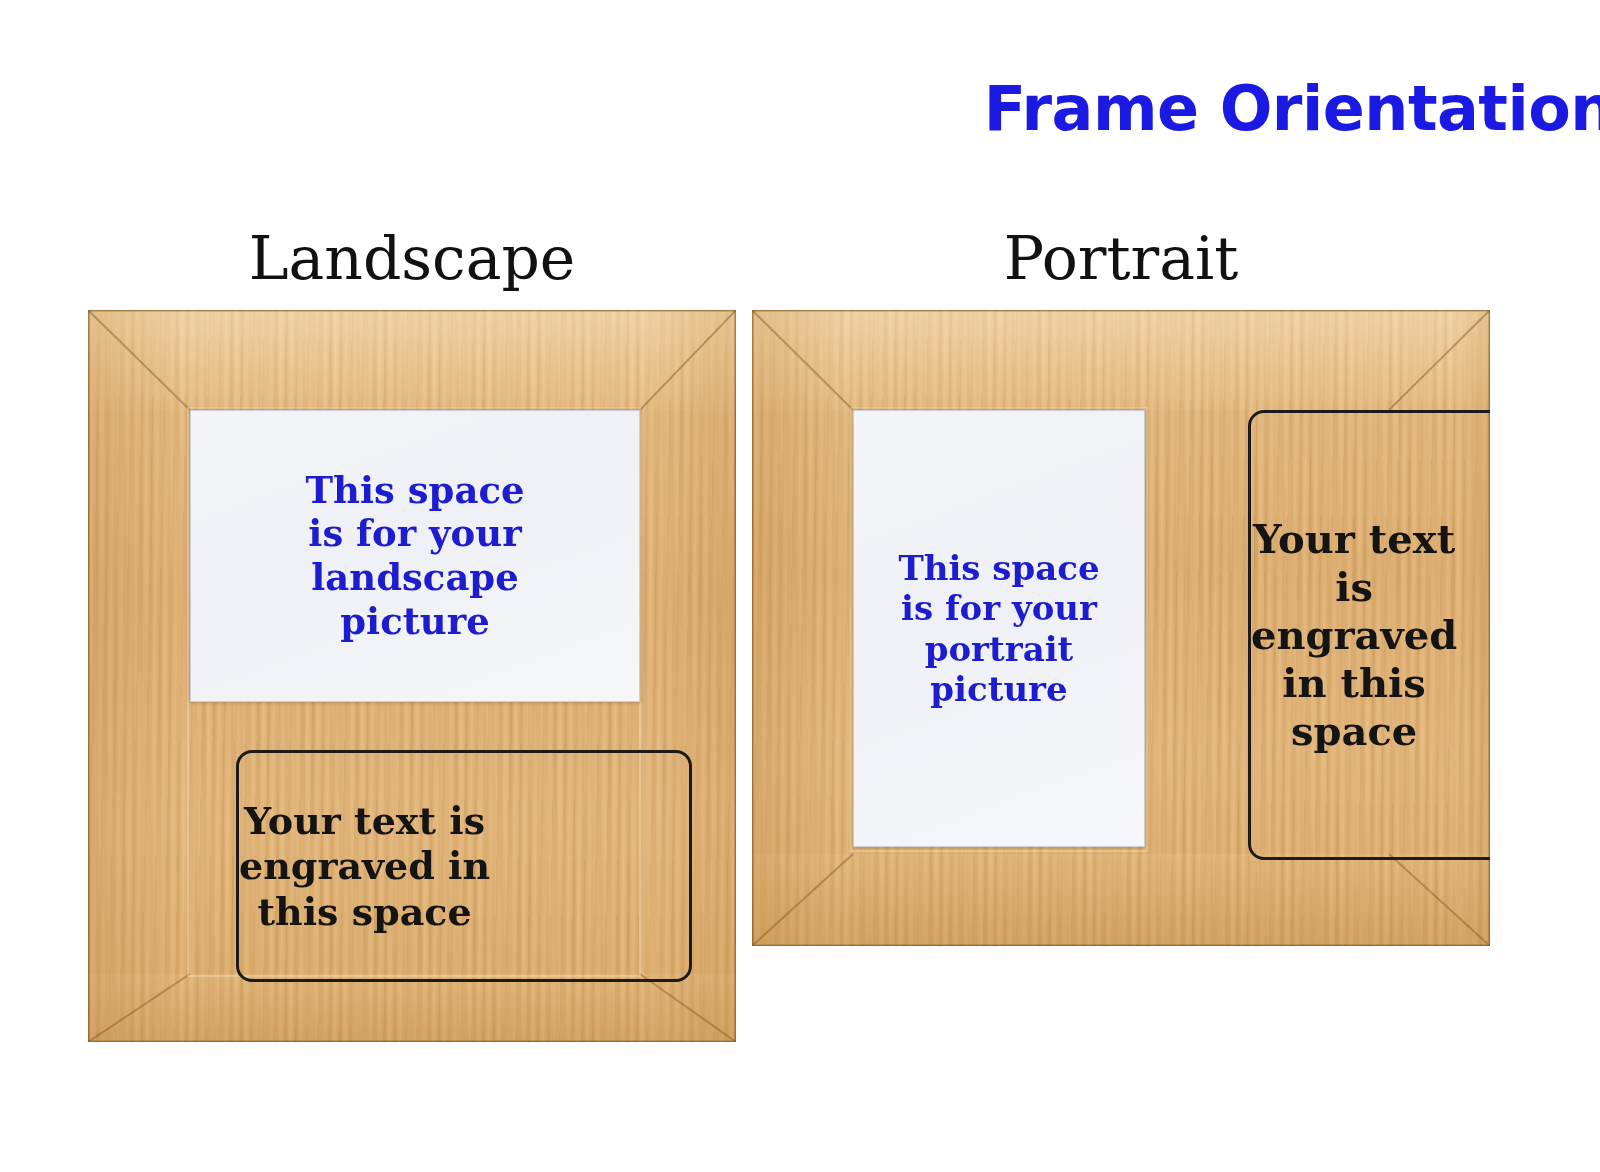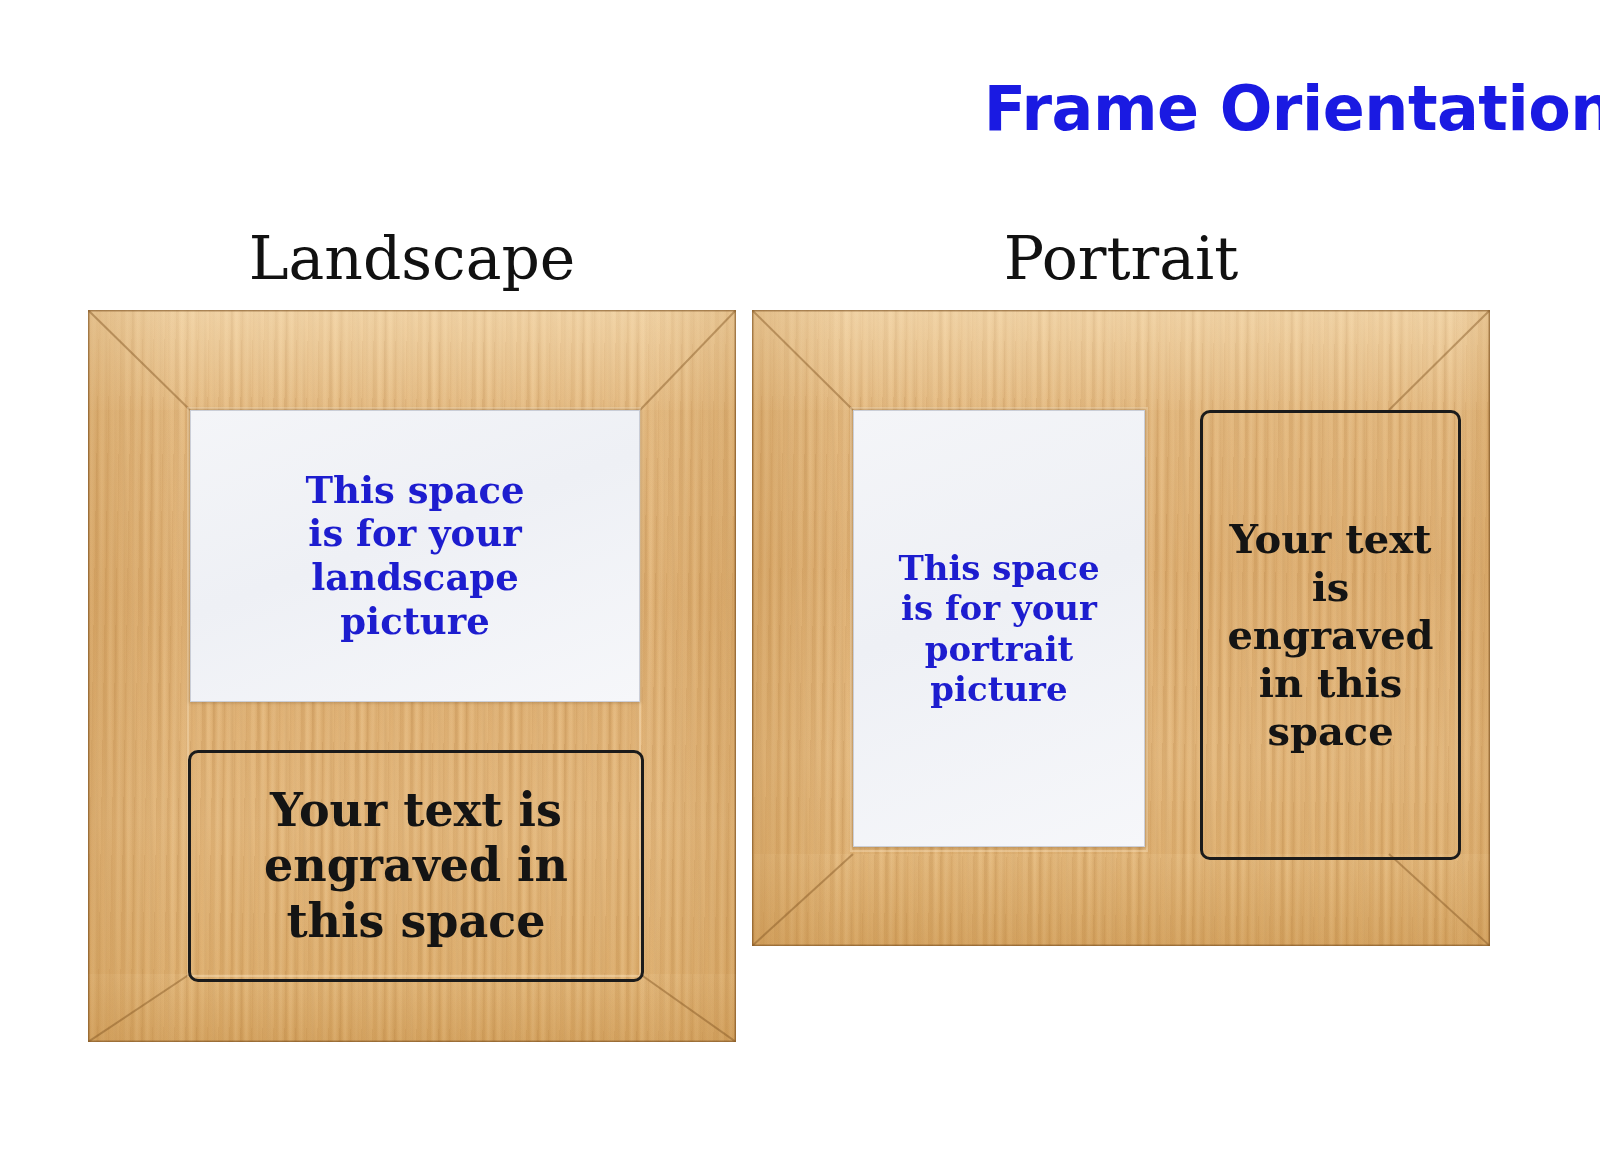--- a/index.html
+++ b/index.html
@@ -126,34 +126,35 @@
     line-height: 1.18;
     white-space: pre-line;
   }
   .photo-text-landscape { font-size: 37px; }
   .photo-text-portrait  { font-size: 34px; }
 
   
   .engrave {
     position: absolute;
     border: 3px solid #1b1b1b;
-    border-radius: 10px;
+    border-radius: 16px;
     display: flex;
     align-items: center;
-    justify-content: center;
+    justify-content: flex-start;
     background: transparent;
+    margin-left: 48px;
   }
   .engrave-text {
     font-family: "DejaVu Serif", serif;
     color: #141414;
     text-align: center;
     line-height: 1.2;
     white-space: pre-line;
   }
-  .engrave-text-landscape { font-size: 46px; }
+  .engrave-text-landscape { font-size: 38px; }
   .engrave-text-portrait  { font-size: 40px; }
 
   
   #frame-landscape { left: 88px; top: 310px; width: 648px; height: 732px; }
   #frame-portrait  { left: 752px; top: 310px; width: 738px; height: 636px; }
 
   #photo-landscape { left: 102px; top: 100px; width: 450px; height: 292px; }
   #engrave-landscape { left: 100px; top: 440px; width: 450px; height: 226px; }
 
   #photo-portrait { left: 101px; top: 100px; width: 292px; height: 437px; }

